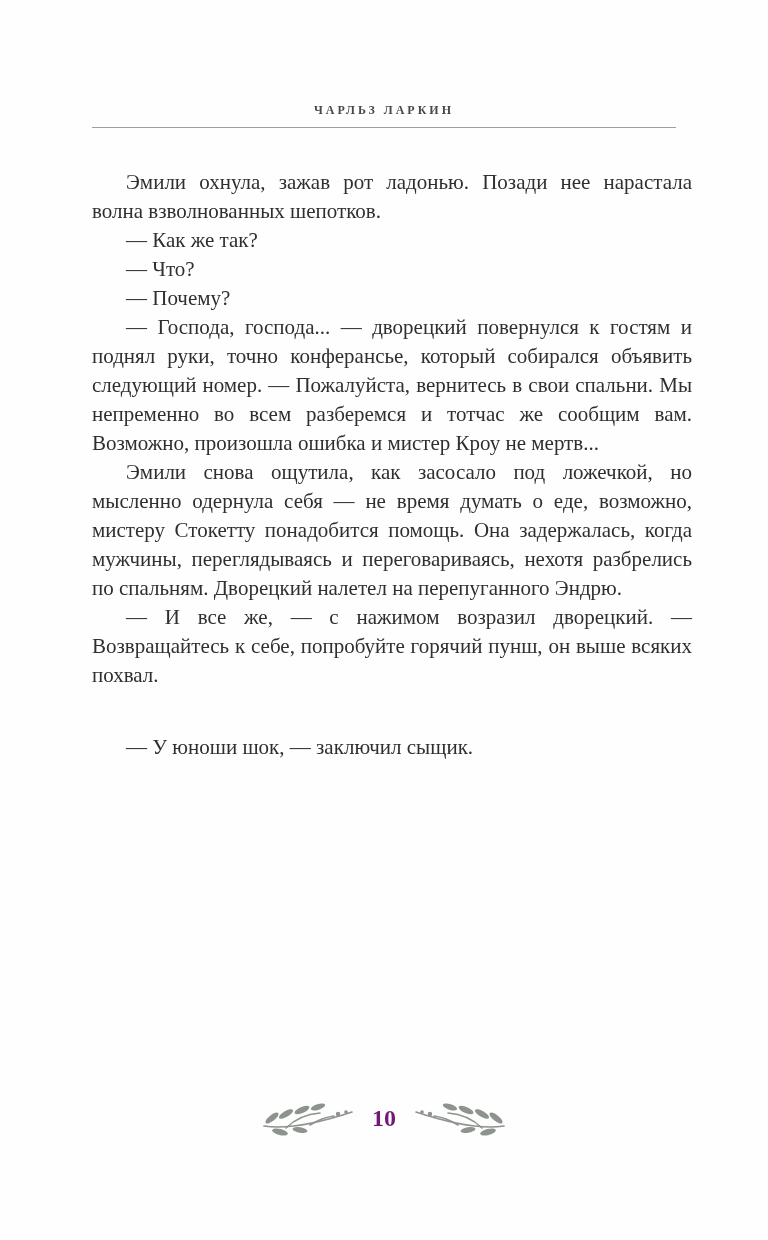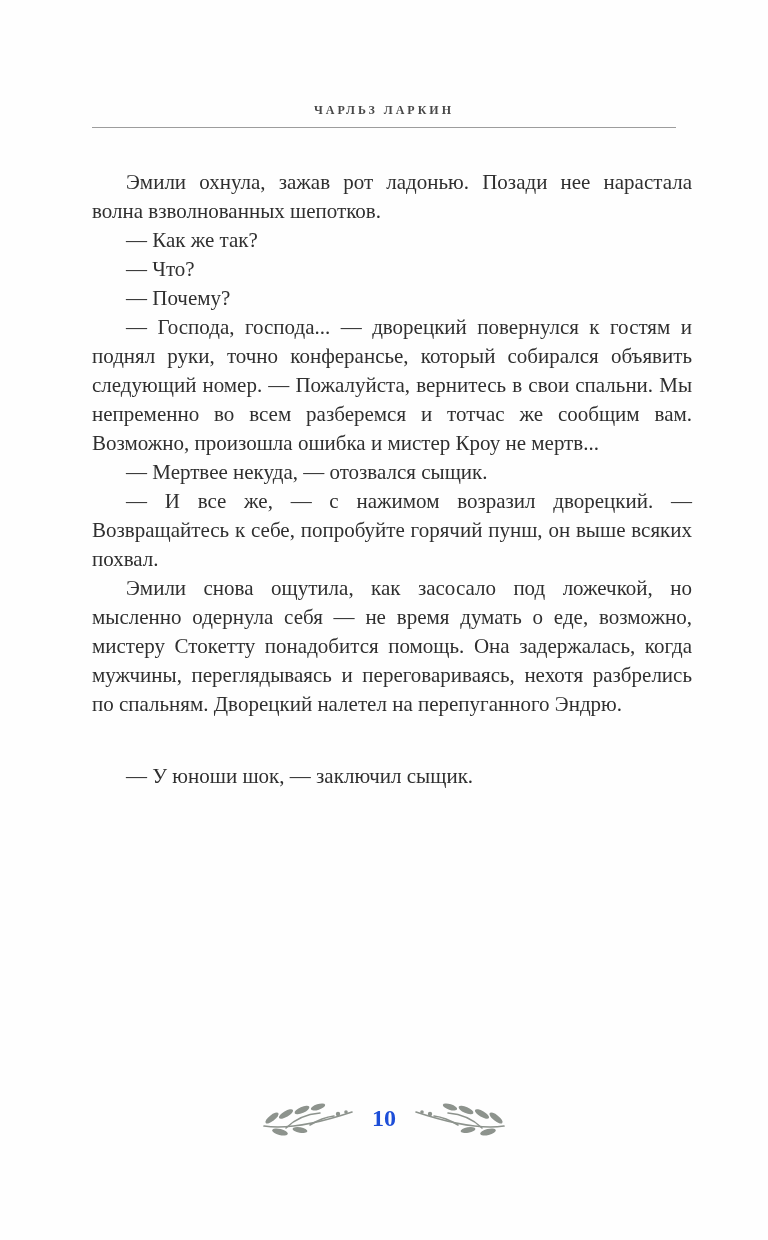--- a/index.html
+++ b/index.html
@@ -62,21 +62,21 @@
     left: 0;
     right: 0;
     display: flex;
     align-items: center;
     justify-content: center;
     gap: 16px;
   }
   .page-number {
     font-size: 24px;
     font-weight: bold;
-    color: #1d4ed8;
+    color: #701a75;
     line-height: 34px;
   }
   .ornament svg { display: block; }
   .ornament.right svg { transform: scaleX(-1); }
 </style>
 </head>
 <body>
 
 <div class="page">
 
@@ -84,23 +84,22 @@
     <div class="title">ЧАРЛЬЗ  ЛАРКИН</div>
     <div class="header-rule"></div>
   </div>
 
   <div class="text-block">
     <p>Эмили охнула, зажав рот ладонью. Позади нее нарастала волна взволнованных шепотков.</p>
     <p>— Как же так?</p>
     <p>— Что?</p>
     <p>— Почему?</p>
     <p>— Господа, господа... — дворецкий повернулся к гостям и поднял руки, точно конферансье, который собирался объявить следующий номер. — Пожалуйста, вернитесь в свои спальни. Мы непременно во всем разберемся и тотчас же сообщим вам. Возможно, произошла ошибка и мистер Кроу не мертв...</p>
-    <p>— Мертвее некуда, — отозвался сыщик.</p>
+    <p>Эмили снова ощутила, как засосало под ложечкой, но мысленно одернула себя — не время думать о еде, возможно, мистеру Стокетту понадобится помощь. Она задержалась, когда мужчины, переглядываясь и переговариваясь, нехотя разбрелись по спальням. Дворецкий налетел на перепуганного Эндрю.</p>
     <p>— И все же, — с нажимом возразил дворецкий. — Возвращайтесь к себе, попробуйте горячий пунш, он выше всяких похвал.</p>
-    <p>Эмили снова ощутила, как засосало под ложечкой, но мысленно одернула себя — не время думать о еде, возможно, мистеру Стокетту понадобится помощь. Она задержалась, когда мужчины, переглядываясь и переговариваясь, нехотя разбрелись по спальням. Дворецкий налетел на перепуганного Эндрю.</p>
     <p class="scene-break">— У юноши шок, — заключил сыщик.</p>
   </div>
 
   <div class="page-footer">
     <span class="ornament left">
       <svg width="96" height="36" viewBox="0 0 96 36" xmlns="http://www.w3.org/2000/svg">
         <g fill="none" stroke="#8d938d" stroke-width="1.6" stroke-linecap="round">
           <path d="M4 26 C 30 30, 62 22, 92 12"></path>
           <path d="M26 28 C 36 18, 48 14, 60 13"></path>
           <path d="M50 25 C 58 20, 66 17, 74 16"></path>

